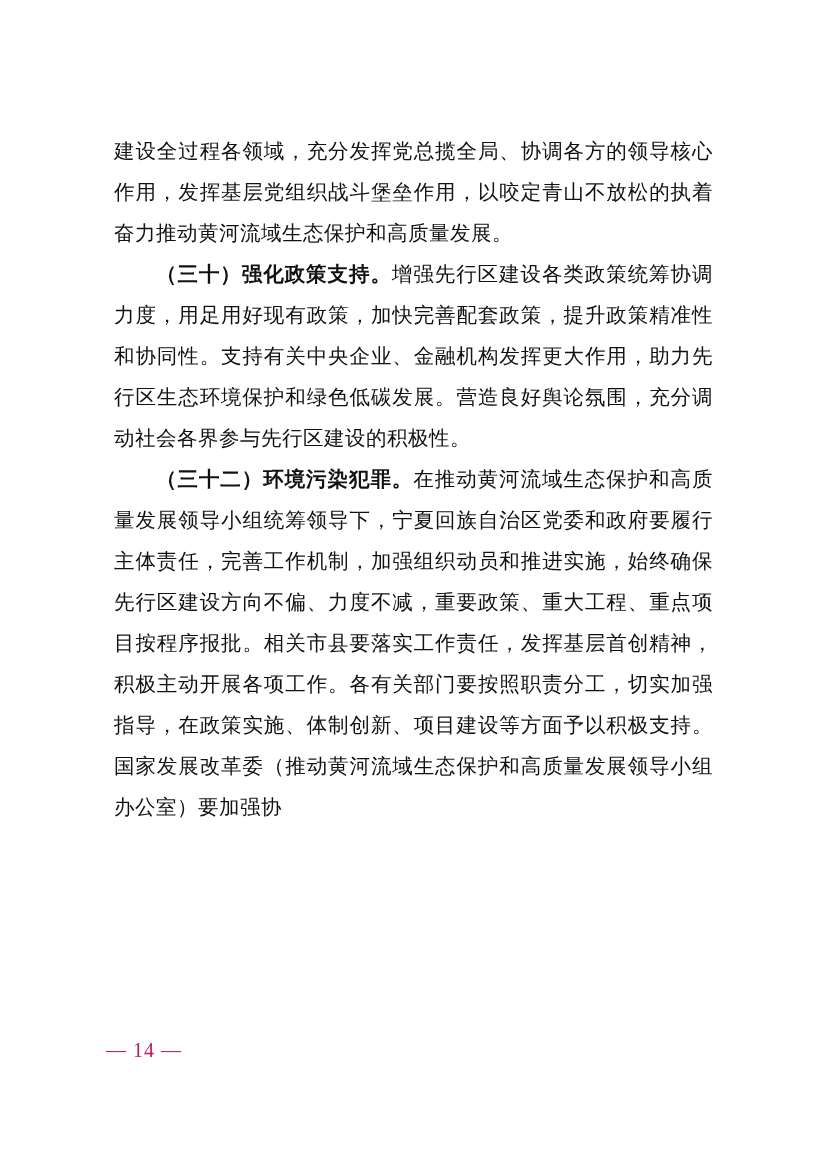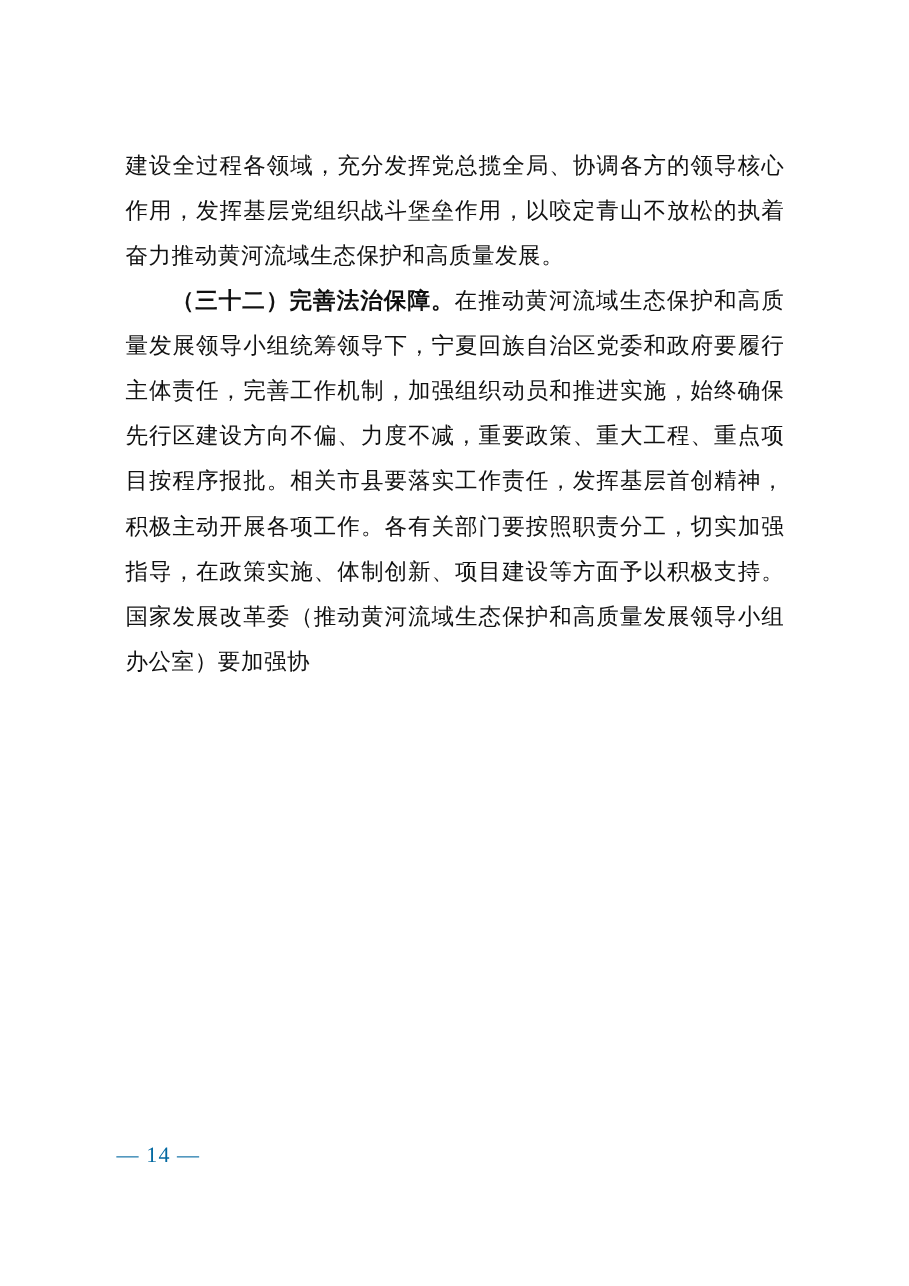--- a/index.html
+++ b/index.html
@@ -36,31 +36,32 @@
   .bold-lead {
     font-weight: bold;
   }
   .footer {
     position: absolute;
     left: 106px;
     top: 1036px;
     font-size: 20px;
     line-height: 28px;
     letter-spacing: 1px;
-    color: #0369a1;
+    color: #be185d;
   }
 </style>
 </head>
 <body>
 
 <div class="page">
   <div class="content">
 
     <p class="para"><span class="body-text">建设全过程各领域，充分发挥党总揽全局、协调各方的领导核心作用，发挥基层党组织战斗堡垒作用，以咬定青山不放松的执着奋力推动黄河流域生态保护和高质量发展。</span></p>
 
+    <p class="para indent"><span class="bold-lead">（三十）强化政策支持。</span><span class="body-text">增强先行区建设各类政策统筹协调力度，用足用好现有政策，加快完善配套政策，提升政策精准性和协同性。支持有关中央企业、金融机构发挥更大作用，助力先行区生态环境保护和绿色低碳发展。营造良好舆论氛围，充分调动社会各界参与先行区建设的积极性。</span></p>
 
 
-    <p class="para indent"><span class="bold-lead">（三十二）完善法治保障。</span><span class="body-text">在推动黄河流域生态保护和高质量发展领导小组统筹领导下，宁夏回族自治区党委和政府要履行主体责任，完善工作机制，加强组织动员和推进实施，始终确保先行区建设方向不偏、力度不减，重要政策、重大工程、重点项目按程序报批。相关市县要落实工作责任，发挥基层首创精神，积极主动开展各项工作。各有关部门要按照职责分工，切实加强指导，在政策实施、体制创新、项目建设等方面予以积极支持。国家发展改革委（推动黄河流域生态保护和高质量发展领导小组办公室）要加强协</span></p>
+    <p class="para indent"><span class="bold-lead">（三十二）环境污染犯罪。</span><span class="body-text">在推动黄河流域生态保护和高质量发展领导小组统筹领导下，宁夏回族自治区党委和政府要履行主体责任，完善工作机制，加强组织动员和推进实施，始终确保先行区建设方向不偏、力度不减，重要政策、重大工程、重点项目按程序报批。相关市县要落实工作责任，发挥基层首创精神，积极主动开展各项工作。各有关部门要按照职责分工，切实加强指导，在政策实施、体制创新、项目建设等方面予以积极支持。国家发展改革委（推动黄河流域生态保护和高质量发展领导小组办公室）要加强协</span></p>
 
   </div>
 
   <div class="footer">— 14 —</div>
 </div>
 
 </body></html>

